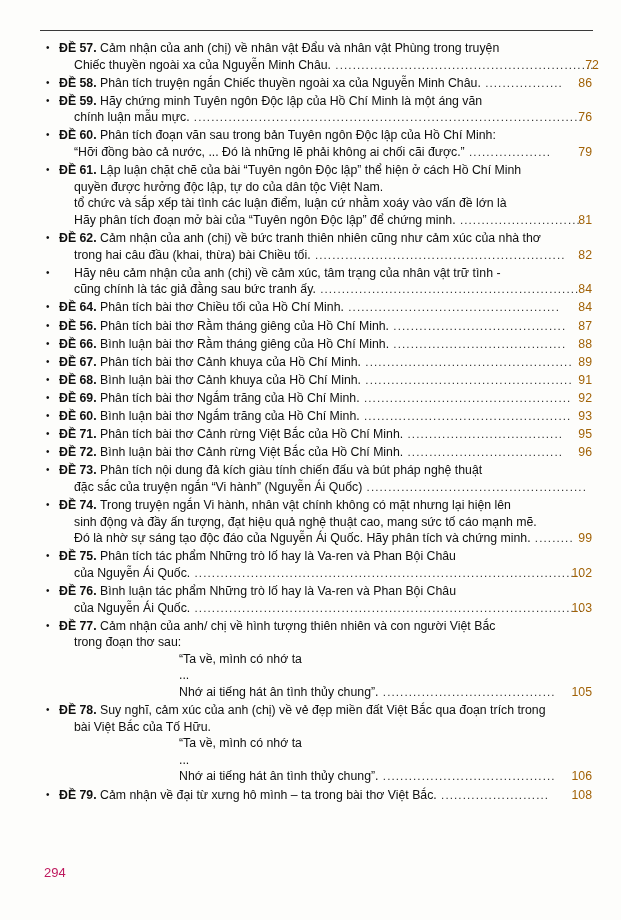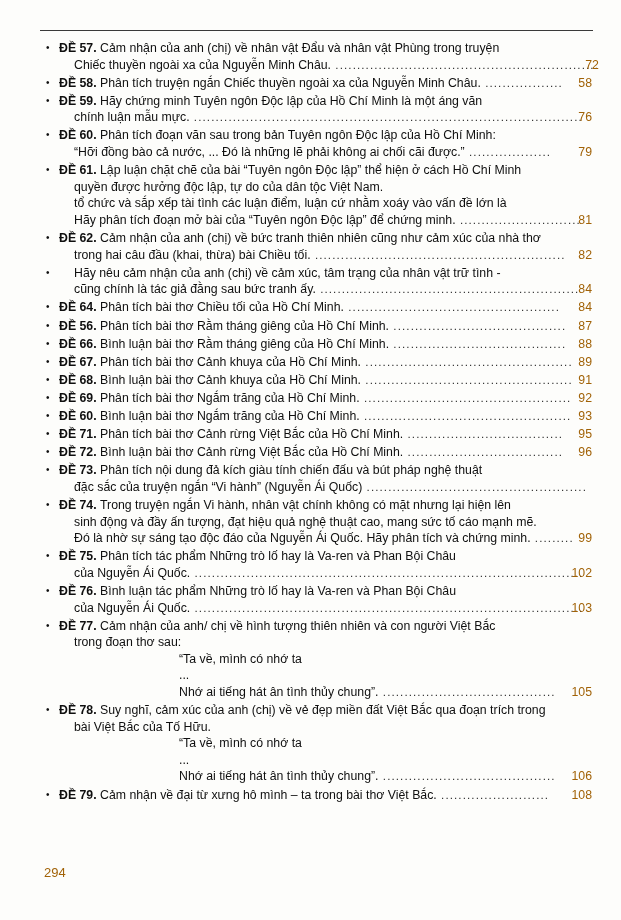--- a/index.html
+++ b/index.html
@@ -83,40 +83,40 @@
     font-size: 12.3px;
     color: #a16207;
     text-align: right;
     width: 22px;
   }
   .folio {
     position: absolute;
     left: 44px;
     bottom: 40px;
     font-size: 13px;
-    color: #a16207;
+    color: #be185d;
   }
 </style>
 </head>
 <body>
 
 <div class="page">
   <div class="rule"></div>
   <div class="toc">
       <div class="entry">
         <span class="bullet">•</span>
         <div class="entry-body">
           <div class="line"><span><span class="code">ĐỀ 57. </span>Cảm nhận của anh (chị) về nhân vật Đẩu và nhân vật Phùng trong truyện</span></div>
           <div class="line indent"><span class="pg">72</span><span><span class="it">Chiếc thuyền ngoài xa</span> của Nguyễn Minh Châu.</span><span class="dots"> .............................................................</span></div>
         </div>
       </div>
       <div class="entry">
         <span class="bullet">•</span>
         <div class="entry-body">
-          <div class="line"><span class="pg">58</span><span><span class="code">ĐỀ 58. </span>Phân tích truyện ngắn <span class="it">Chiếc thuyền ngoài xa</span> của Nguyễn Minh Châu.</span><span class="dots"> ..................</span></div>
+          <div class="line"><span class="pg">86</span><span><span class="code">ĐỀ 58. </span>Phân tích truyện ngắn <span class="it">Chiếc thuyền ngoài xa</span> của Nguyễn Minh Châu.</span><span class="dots"> ..................</span></div>
         </div>
       </div>
       <div class="entry">
         <span class="bullet">•</span>
         <div class="entry-body">
           <div class="line"><span><span class="code">ĐỀ 59. </span>Hãy chứng minh <span class="it">Tuyên ngôn Độc lập</span> của Hồ Chí Minh là một áng văn</span></div>
           <div class="line indent"><span class="pg">76</span><span>chính luận mẫu mực.</span><span class="dots"> ..........................................................................................</span></div>
         </div>
       </div>
       <div class="entry">

